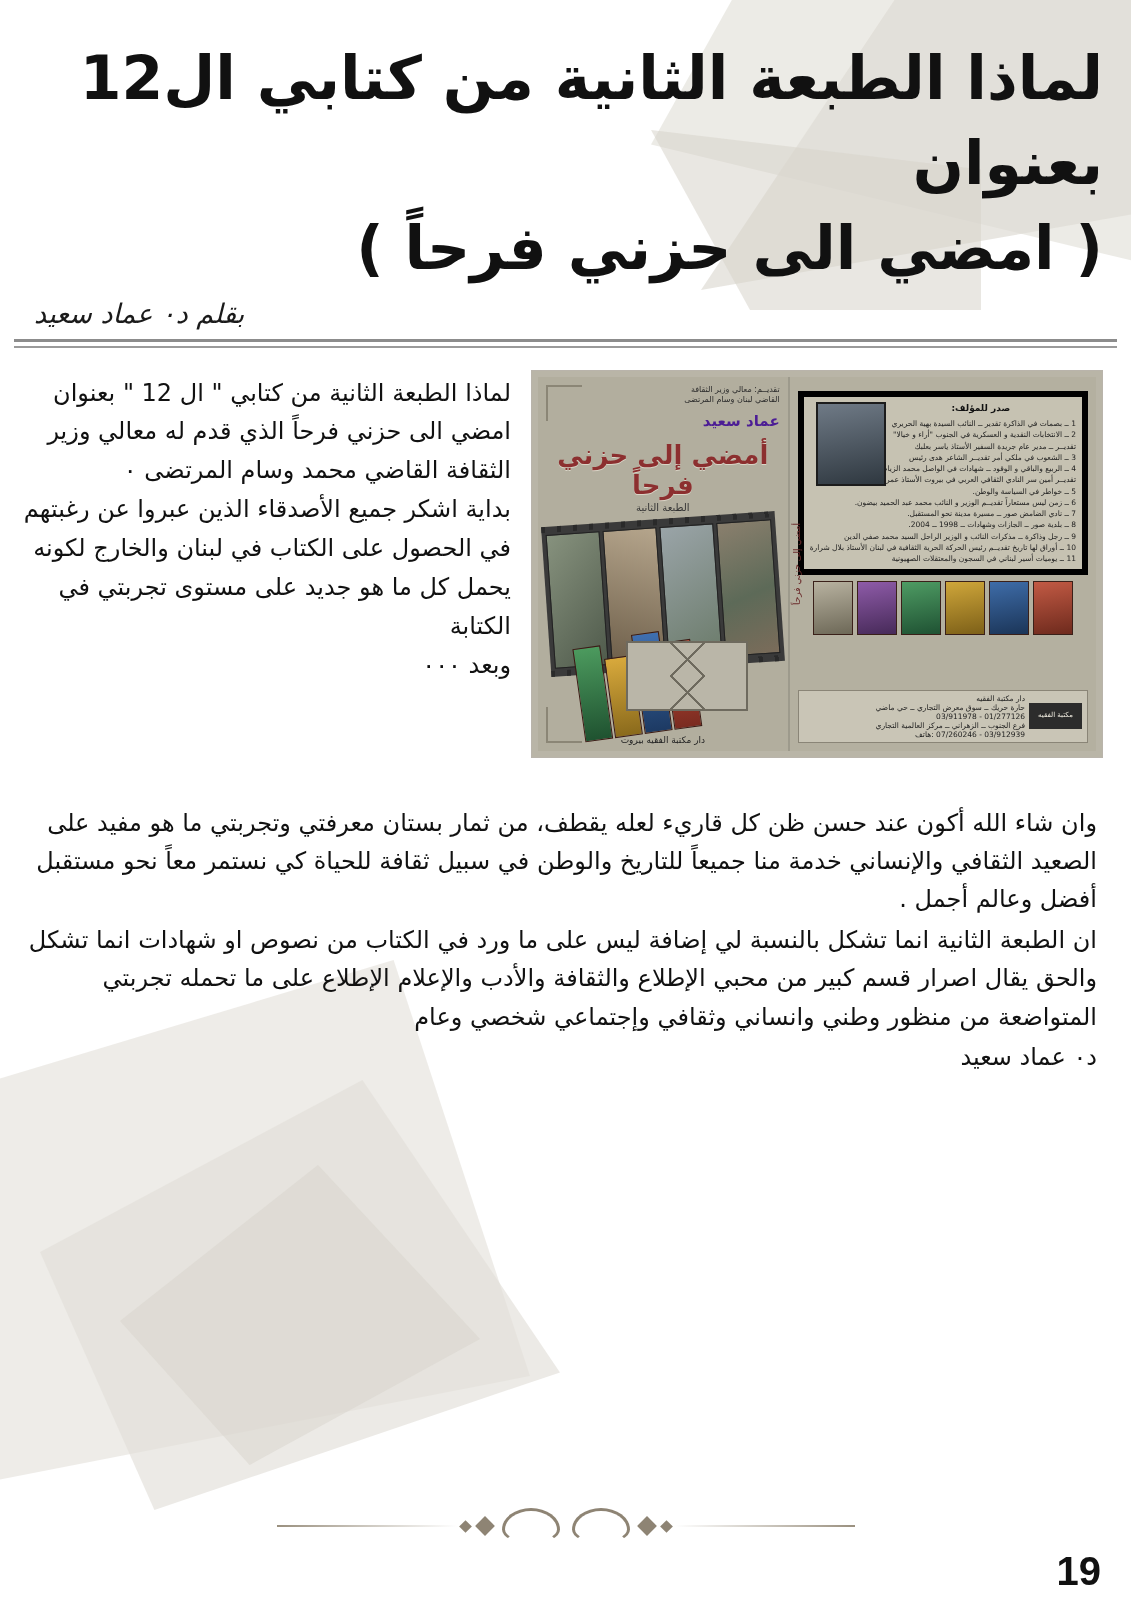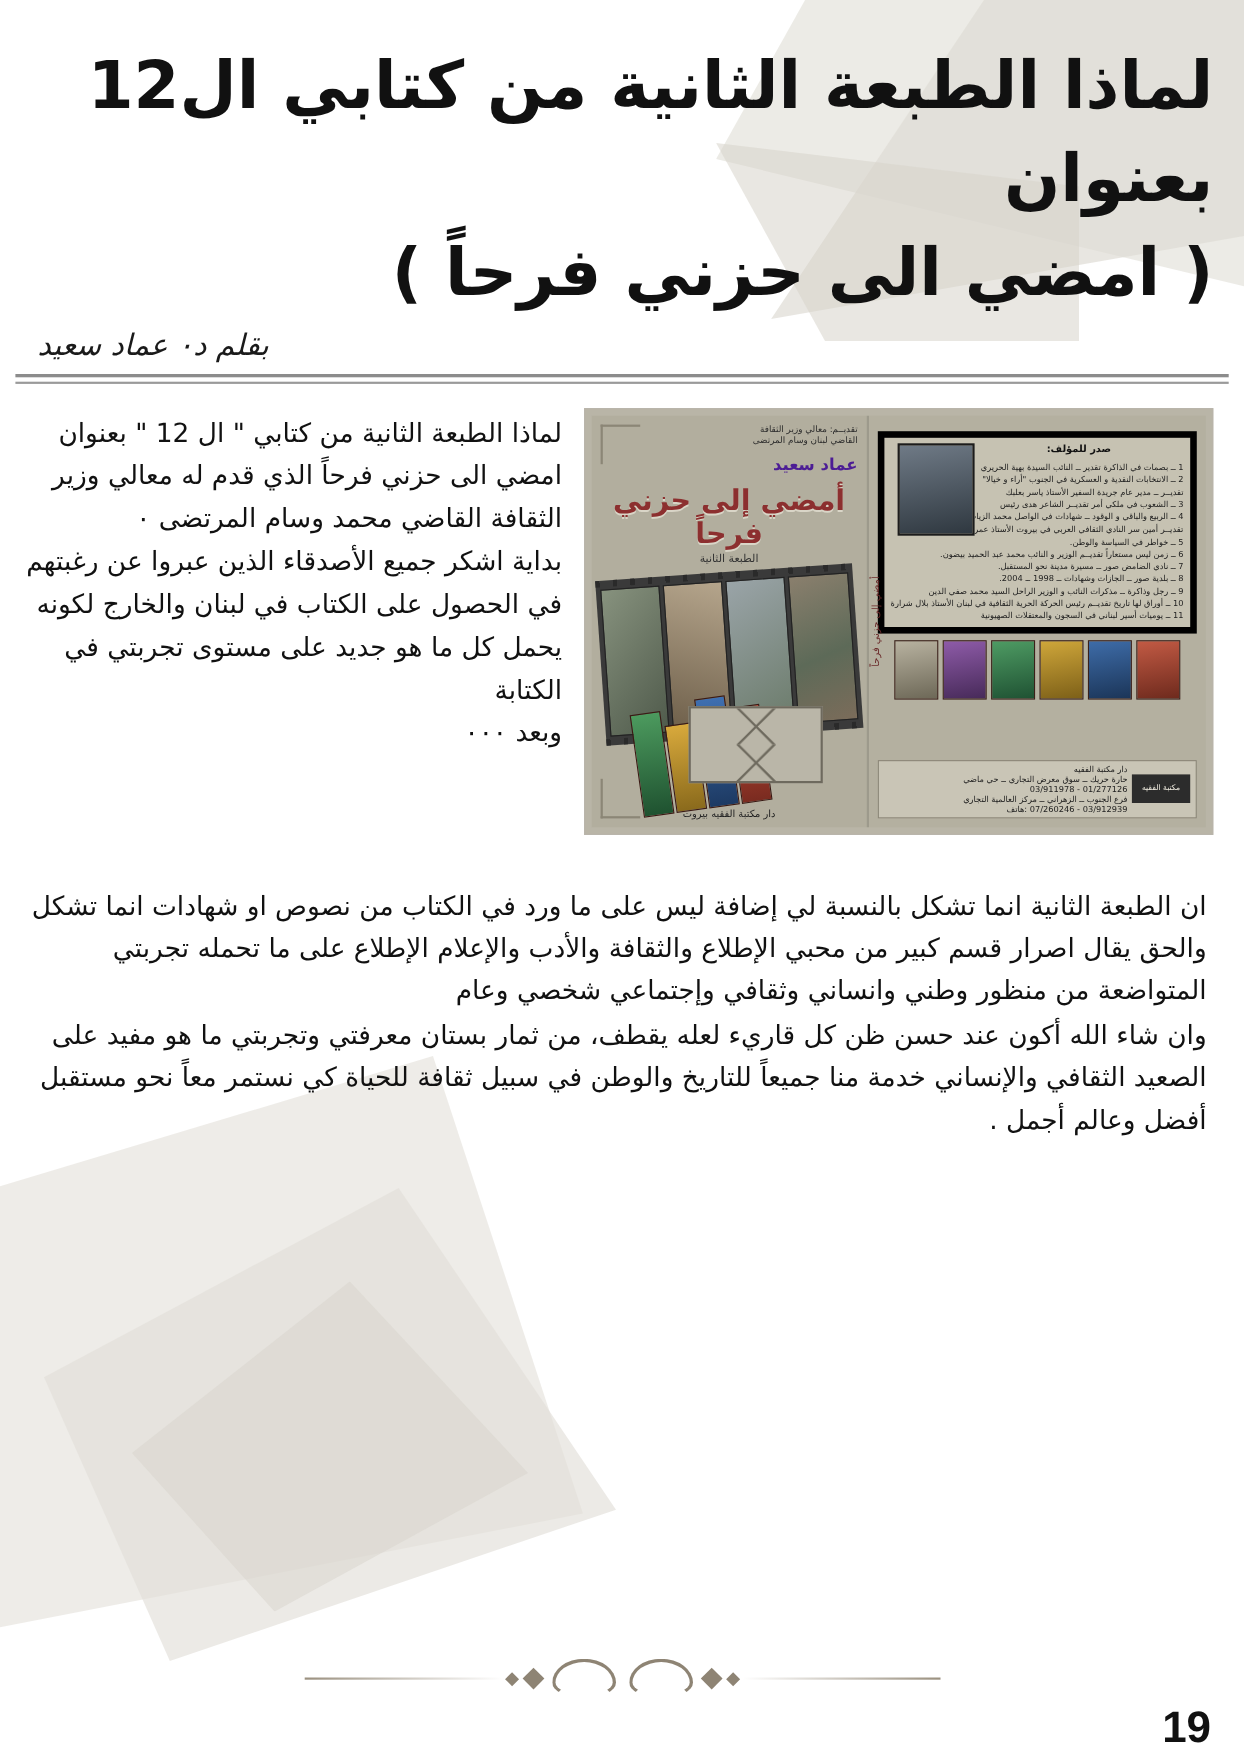--- a/index.html
+++ b/index.html
@@ -519,22 +519,23 @@
   </div>
 
   <div class="intro-text">
     <p>لماذا الطبعة الثانية من كتابي  " ال 12  " بعنوان امضي الى حزني فرحاً الذي قدم له  معالي وزير الثقافة القاضي محمد وسام المرتضى ٠</p>
     <p>بداية اشكر جميع الأصدقاء الذين عبروا عن رغبتهم في الحصول على الكتاب في لبنان والخارج لكونه يحمل كل ما هو جديد على مستوى تجربتي في الكتابة</p>
     <p>وبعد ٠٠٠</p>
   </div>
 </div>
 
 <div class="body-text">
+  <p>وان شاء الله أكون عند حسن ظن كل قاريء لعله يقطف، من ثمار  بستان معرفتي  وتجربتي ما هو مفيد على الصعيد الثقافي والإنساني خدمة منا جميعاً للتاريخ والوطن في سبيل ثقافة للحياة كي نستمر معاً نحو مستقبل أفضل وعالم أجمل .</p>
   <p>ان الطبعة الثانية انما تشكل بالنسبة لي إضافة ليس على ما ورد في الكتاب من نصوص او شهادات  انما تشكل والحق يقال اصرار قسم كبير من محبي الإطلاع والثقافة والأدب والإعلام الإطلاع على ما تحمله تجربتي المتواضعة من منظور وطني وانساني وثقافي وإجتماعي شخصي وعام</p>
-  <p>وان شاء الله أكون عند حسن ظن كل قاريء لعله يقطف، من ثمار  بستان معرفتي  وتجربتي ما هو مفيد على الصعيد الثقافي والإنساني خدمة منا جميعاً للتاريخ والوطن في سبيل ثقافة للحياة كي نستمر معاً نحو مستقبل أفضل وعالم أجمل .</p>
+  <div class="sign">د٠ عماد سعيد</div>
 </div>
 
 <div class="footer-orn">
   <div class="orn-line"></div>
   <div class="orn-dia small"></div>
   <div class="orn-dia"></div>
   <div class="orn-swirl"></div>
   <div class="orn-swirl"></div>
   <div class="orn-dia"></div>
   <div class="orn-dia small"></div>

